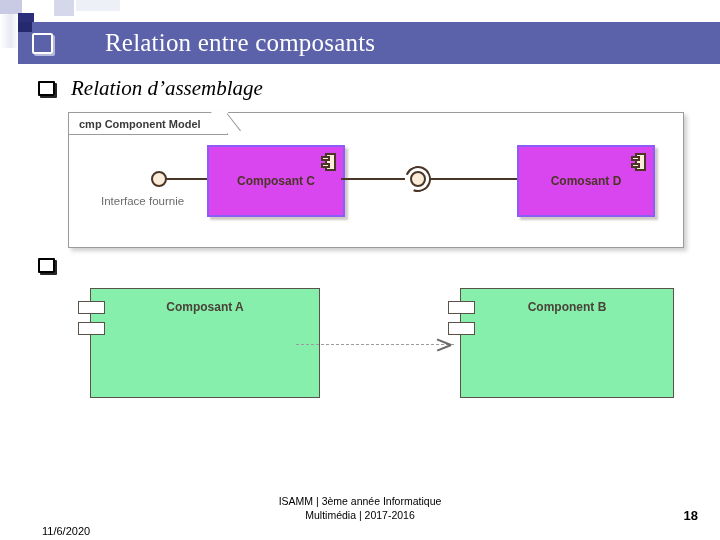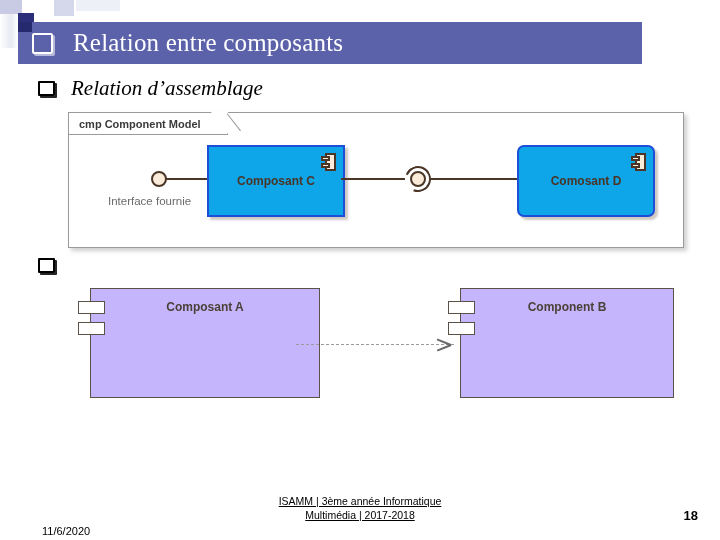--- a/index.html
+++ b/index.html
@@ -23,24 +23,25 @@
   .deco-c { left: 54px; top: 0px;  width: 20px; height: 16px; background: #d5d7ea; }
   .deco-d { left: 76px; top: 0px;  width: 44px; height: 11px; background: #eef0f7; }
   .deco-e { left: 18px; top: 13px; width: 16px; height: 13px; background: #2b2f7a; }
   .deco-f { left: 0px;  top: 14px; width: 18px; height: 34px; background:
               linear-gradient(to right, #ffffff 0%, #e8eaf3 60%, #ffffff 100%); }
 
   
   .titlebar {
     position: absolute;
     left: 18px; top: 22px;
-    width: 624px; height: 42px;
+    width: 702px; height: 42px;
     background: #5c62aa;
     display: flex;
     align-items: center;
+    gap: 32px;
   }
   .titlebar-accent {
     position: absolute;
     left: 18px; top: 22px;
     width: 14px; height: 10px;
     background: #252a6e;
   }
   .title-bullet {
     width: 17px; height: 17px;
     border: 2px solid #ffffff;
@@ -121,36 +122,36 @@
     font-weight: bold;
     color: #3a3a3a;
     white-space: nowrap;
     position: relative;
     z-index: 2;
   }
 
   
   .compbox {
     position: absolute;
-    background: #0ea5e9;
-    border: 2px solid #1d4ed8;
+    background: #d946ef;
+    border: 2px solid #8b5cf6;
     box-shadow: 3px 3px 2px rgba(120,100,85,0.35);
     display: flex;
     align-items: center;
     justify-content: center;
   }
   .compbox-label {
     font-family: "Liberation Sans", sans-serif;
     font-size: 12px;
     font-weight: bold;
     color: #4a3526;
     white-space: nowrap;
   }
   .comp-c { left: 138px; top: 32px; width: 134px; height: 68px; }
-  .comp-d { left: 448px; top: 32px; width: 134px; height: 68px; border-radius: 7px; }
+  .comp-d { left: 448px; top: 32px; width: 134px; height: 68px; }
 
   
   .glyph {
     position: absolute;
     right: 7px; top: 6px;
     width: 15px; height: 18px;
   }
   .glyph .g-body {
     position: absolute;
     left: 4px; top: 0; width: 11px; height: 18px;
@@ -201,21 +202,21 @@
 
   
   .diagram2 {
     position: absolute;
     left: 78px; top: 288px;
     width: 604px; height: 110px;
   }
   .plainbox {
     position: absolute;
     border: 1.5px solid #5a5248;
-    background: #c4b5fd;
+    background: #86efac;
     top: 0; height: 108px;
   }
   .pb-a { left: 12px; width: 228px; }
   .pb-b { left: 382px; width: 212px; }
   .plainbox-label {
     position: absolute;
     left: 0; right: 0; top: 11px;
     text-align: center;
     font-family: "Liberation Sans", sans-serif;
     font-size: 12px;
@@ -263,21 +264,20 @@
     color: #000000;
   }
   .footer-center {
     position: absolute;
     left: 0; right: 0; top: 494px;
     text-align: center;
     font-family: "Liberation Sans", sans-serif;
     font-size: 10.5px;
     color: #000000;
     line-height: 14px;
-    text-decoration: underline;
   }
   .footer-page {
     position: absolute;
     right: 22px; top: 508px;
     font-family: "Liberation Sans", sans-serif;
     font-size: 13px;
     font-weight: bold;
     color: #000000;
   }
 </style>
@@ -303,21 +303,21 @@
 </div>
 
 <div class="diagram1">
   <div class="frame-tab">
     <div class="frame-tab-label">cmp Component Model</div>
   </div>
   <div class="frame-tab-notch" style="left:158px;"></div>
 
   <div class="lolli-line" style="left:96px; top:65px; width:50px;"></div>
   <div class="lolli-ball" style="left:82px; top:58px;"></div>
-  <div class="iface-label" style="left:39px; top:82px;">Interface fournie</div>
+  <div class="iface-label" style="left:32px; top:82px;">Interface fournie</div>
 
   <div class="compbox comp-c">
     <div class="compbox-label">Composant C</div>
     <div class="glyph">
       <div class="g-body"></div>
       <div class="g-tab g-tab1"></div>
       <div class="g-tab g-tab2"></div>
     </div>
   </div>
 
@@ -356,15 +356,15 @@
   <div class="plainbox pb-b">
     <div class="plainbox-label">Component B</div>
     <div class="side-tab side-tab1"></div>
     <div class="side-tab side-tab2"></div>
   </div>
 </div>
 
 <div class="footer-date">11/6/2020</div>
 <div class="footer-center">
   <div>ISAMM | 3ème année Informatique</div>
-  <div>Multimédia | 2017-2018</div>
+  <div>Multimédia | 2017-2016</div>
 </div>
 <div class="footer-page">18</div>
 
 </body></html>

